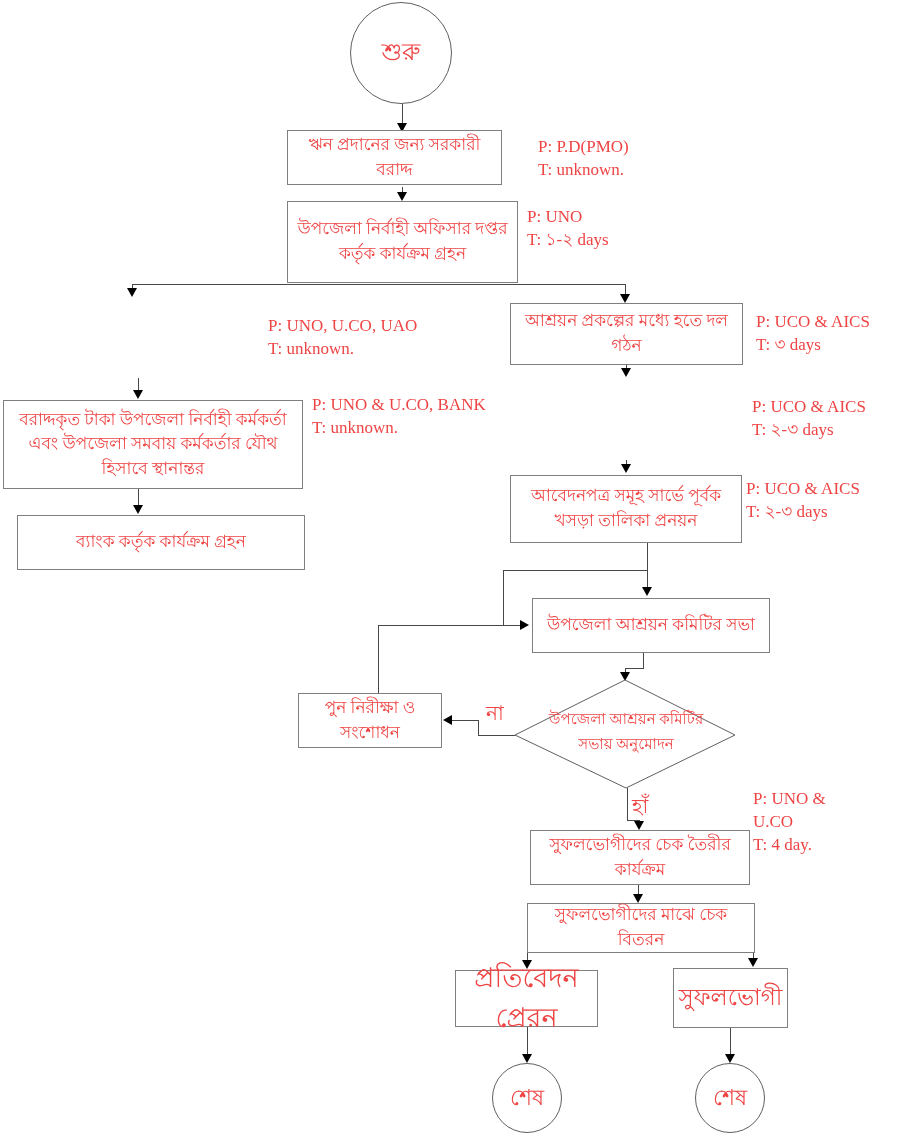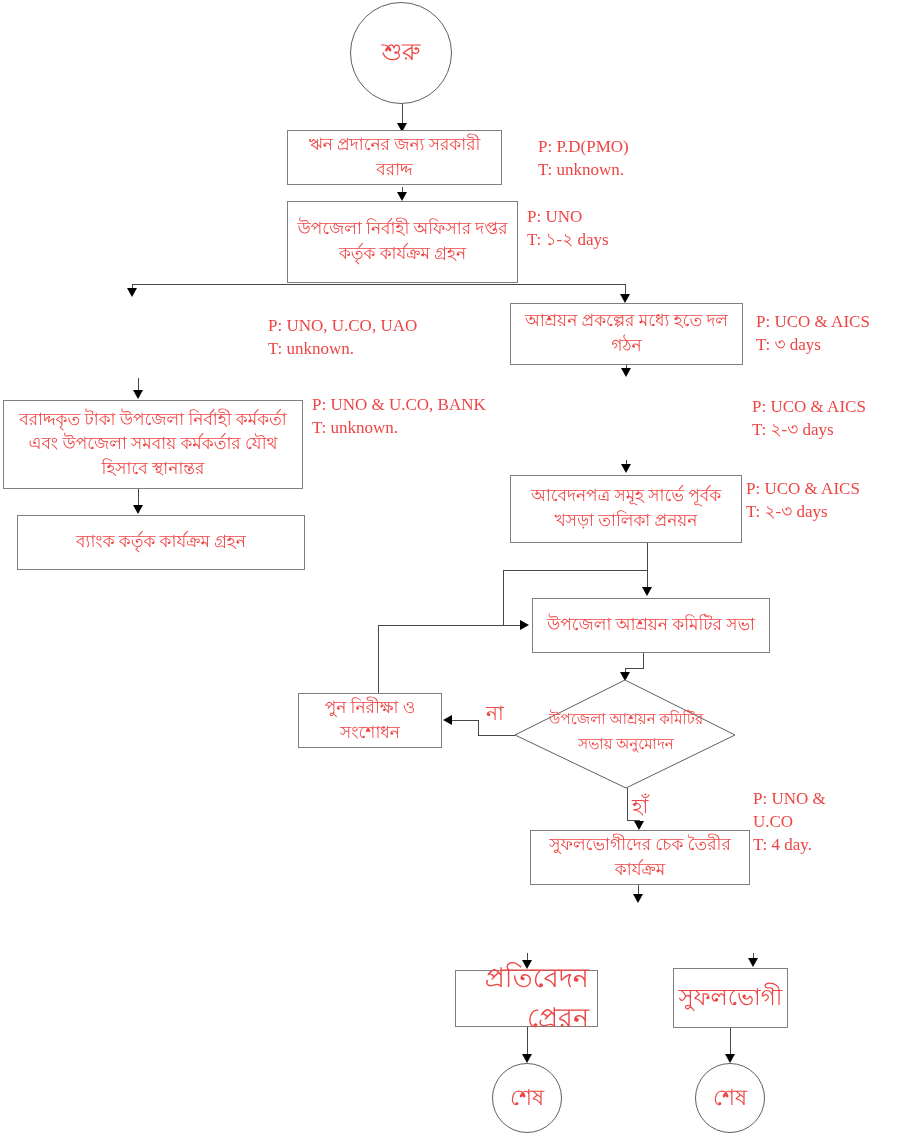--- a/index.html
+++ b/index.html
@@ -166,27 +166,30 @@
     <div>T: 4 day.</div>
   </div>
 
   <div class="box" style="left:530px;top:830px;width:220px;height:55px;">
     <span>সুফলভোগীদের চেক তৈরীর কার্যক্রম</span>
   </div>
 
   <div class="line" style="left:638px;top:885px;width:1px;height:10px;"></div>
   <div class="arrow down" style="left:633px;top:894px;"></div>
 
+  <div class="box" style="left:527px;top:903px;width:228px;height:50px;">
+    <span>সুফলভোগীদের মাঝে চেক বিতরন</span>
+  </div>
 
   <div class="line" style="left:527px;top:953px;width:1px;height:9px;"></div>
   <div class="arrow down" style="left:522px;top:960px;"></div>
   <div class="line" style="left:753px;top:953px;width:1px;height:7px;"></div>
   <div class="arrow down" style="left:748px;top:958px;"></div>
 
-  <div class="box big" style="left:455px;top:970px;width:143px;height:57px;text-align:right;">
+  <div class="box big" style="left:455px;top:970px;width:143px;height:57px;">
     <span>প্রতিবেদন প্রেরন</span>
   </div>
 
   <div class="box mid" style="left:673px;top:968px;width:115px;height:60px;">
     <span>সুফলভোগী</span>
   </div>
 
   <div class="line" style="left:527px;top:1027px;width:1px;height:29px;"></div>
   <div class="arrow down" style="left:522px;top:1054px;"></div>
   <div class="line" style="left:730px;top:1028px;width:1px;height:28px;"></div>

